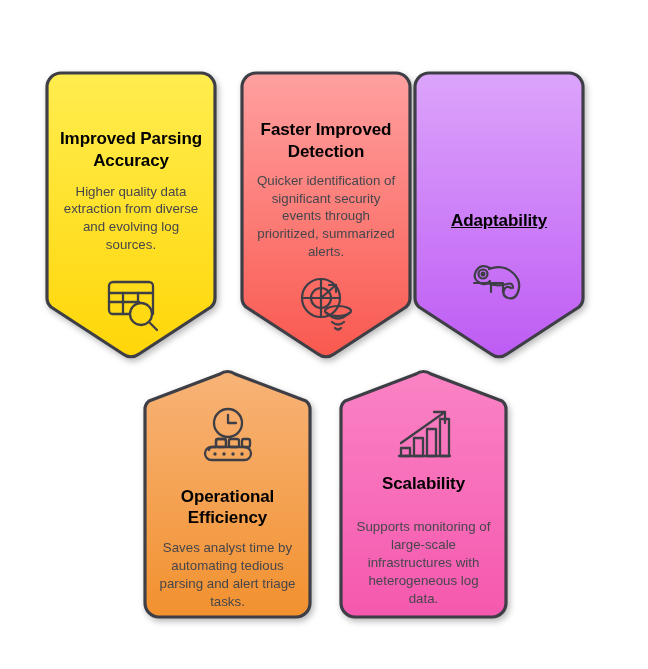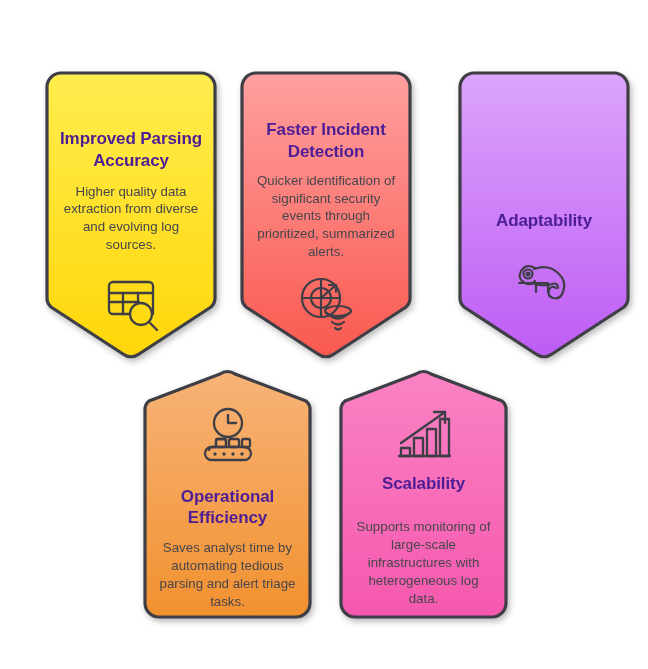--- a/index.html
+++ b/index.html
@@ -44,21 +44,21 @@
     position: absolute;
     inset: 0;
     z-index: 1;
   }
   .card .bg svg { display: block; width: 100%; height: 100%; }
 
   .title {
     font-weight: bold;
     font-size: 17px;
     line-height: 1.28;
-    color: #4c1d95;
+    color: #000000;
     letter-spacing: -0.1px;
     margin: 0;
   }
   .desc {
     font-size: 13.3px;
     line-height: 1.34;
     color: #46464c;
     margin: 0;
   }
   .icon {
@@ -67,21 +67,21 @@
   }
   .icon svg { display: block; }
 
   
   .card.down  { width: 174px; height: 290px; }
   .card.down .inner { justify-content: flex-start; padding-top: 16px; }
   .card.down .title { margin-bottom: 9px; }
 
   #card-parsing    { left: 44px;  top: 70px; }
   #card-detection  { left: 239px; top: 70px; }
-  #card-adapt      { left: 457px; top: 70px; }
+  #card-adapt      { left: 412px; top: 70px; text-decoration: underline; }
 
   #card-parsing   .title { margin-bottom: 11px; padding-top: 16px; }
   #card-detection .title { padding-top: 6px; }
   #card-adapt     .title { padding-top: 72px; }
 
   #card-parsing   .icon { margin-top: 20px; }
   #card-detection .icon { margin-top: 14px; }
   #card-adapt     .icon { margin-top: 20px; }
 
   
@@ -138,21 +138,21 @@
         <defs>
           <linearGradient id="g2" x1="0" y1="0" x2="0" y2="1">
             <stop offset="0%" stop-color="#FFA0A0"></stop>
             <stop offset="100%" stop-color="#F9594F"></stop>
           </linearGradient>
         </defs>
         <path d="M3,17 A14,14 0 0 1 17,3 L157,3 A14,14 0 0 1 171,17 L171,228 A12,12 0 0 1 167,237 L95,284 A13,13 0 0 1 79,284 L7,237 A12,12 0 0 1 3,228 Z" fill="url(#g2)" stroke="#3E3E46" stroke-width="3.2" stroke-linejoin="round"></path>
       </svg>
     </div>
     <div class="inner">
-      <div class="title">Faster Incident Detection</div>
+      <div class="title">Faster Improved Detection</div>
       <div class="desc">Quicker identification of significant security events through prioritized, summarized alerts.</div>
       <span class="icon">
         <svg width="60" height="58" viewBox="0 0 60 58" fill="none" stroke="#3E3E46" stroke-width="2.2" stroke-linecap="round" stroke-linejoin="round">
           <circle cx="25" cy="23" r="19"></circle>
           <circle cx="25" cy="23" r="10"></circle>
           <path d="M6,23 H44"></path>
           <path d="M25,4 V42"></path>
           <path d="M25,23 L40,10"></path>
           <path d="M33,10 h7 v7"></path>
           <ellipse cx="42" cy="36" rx="13" ry="5" fill="none"></ellipse>

